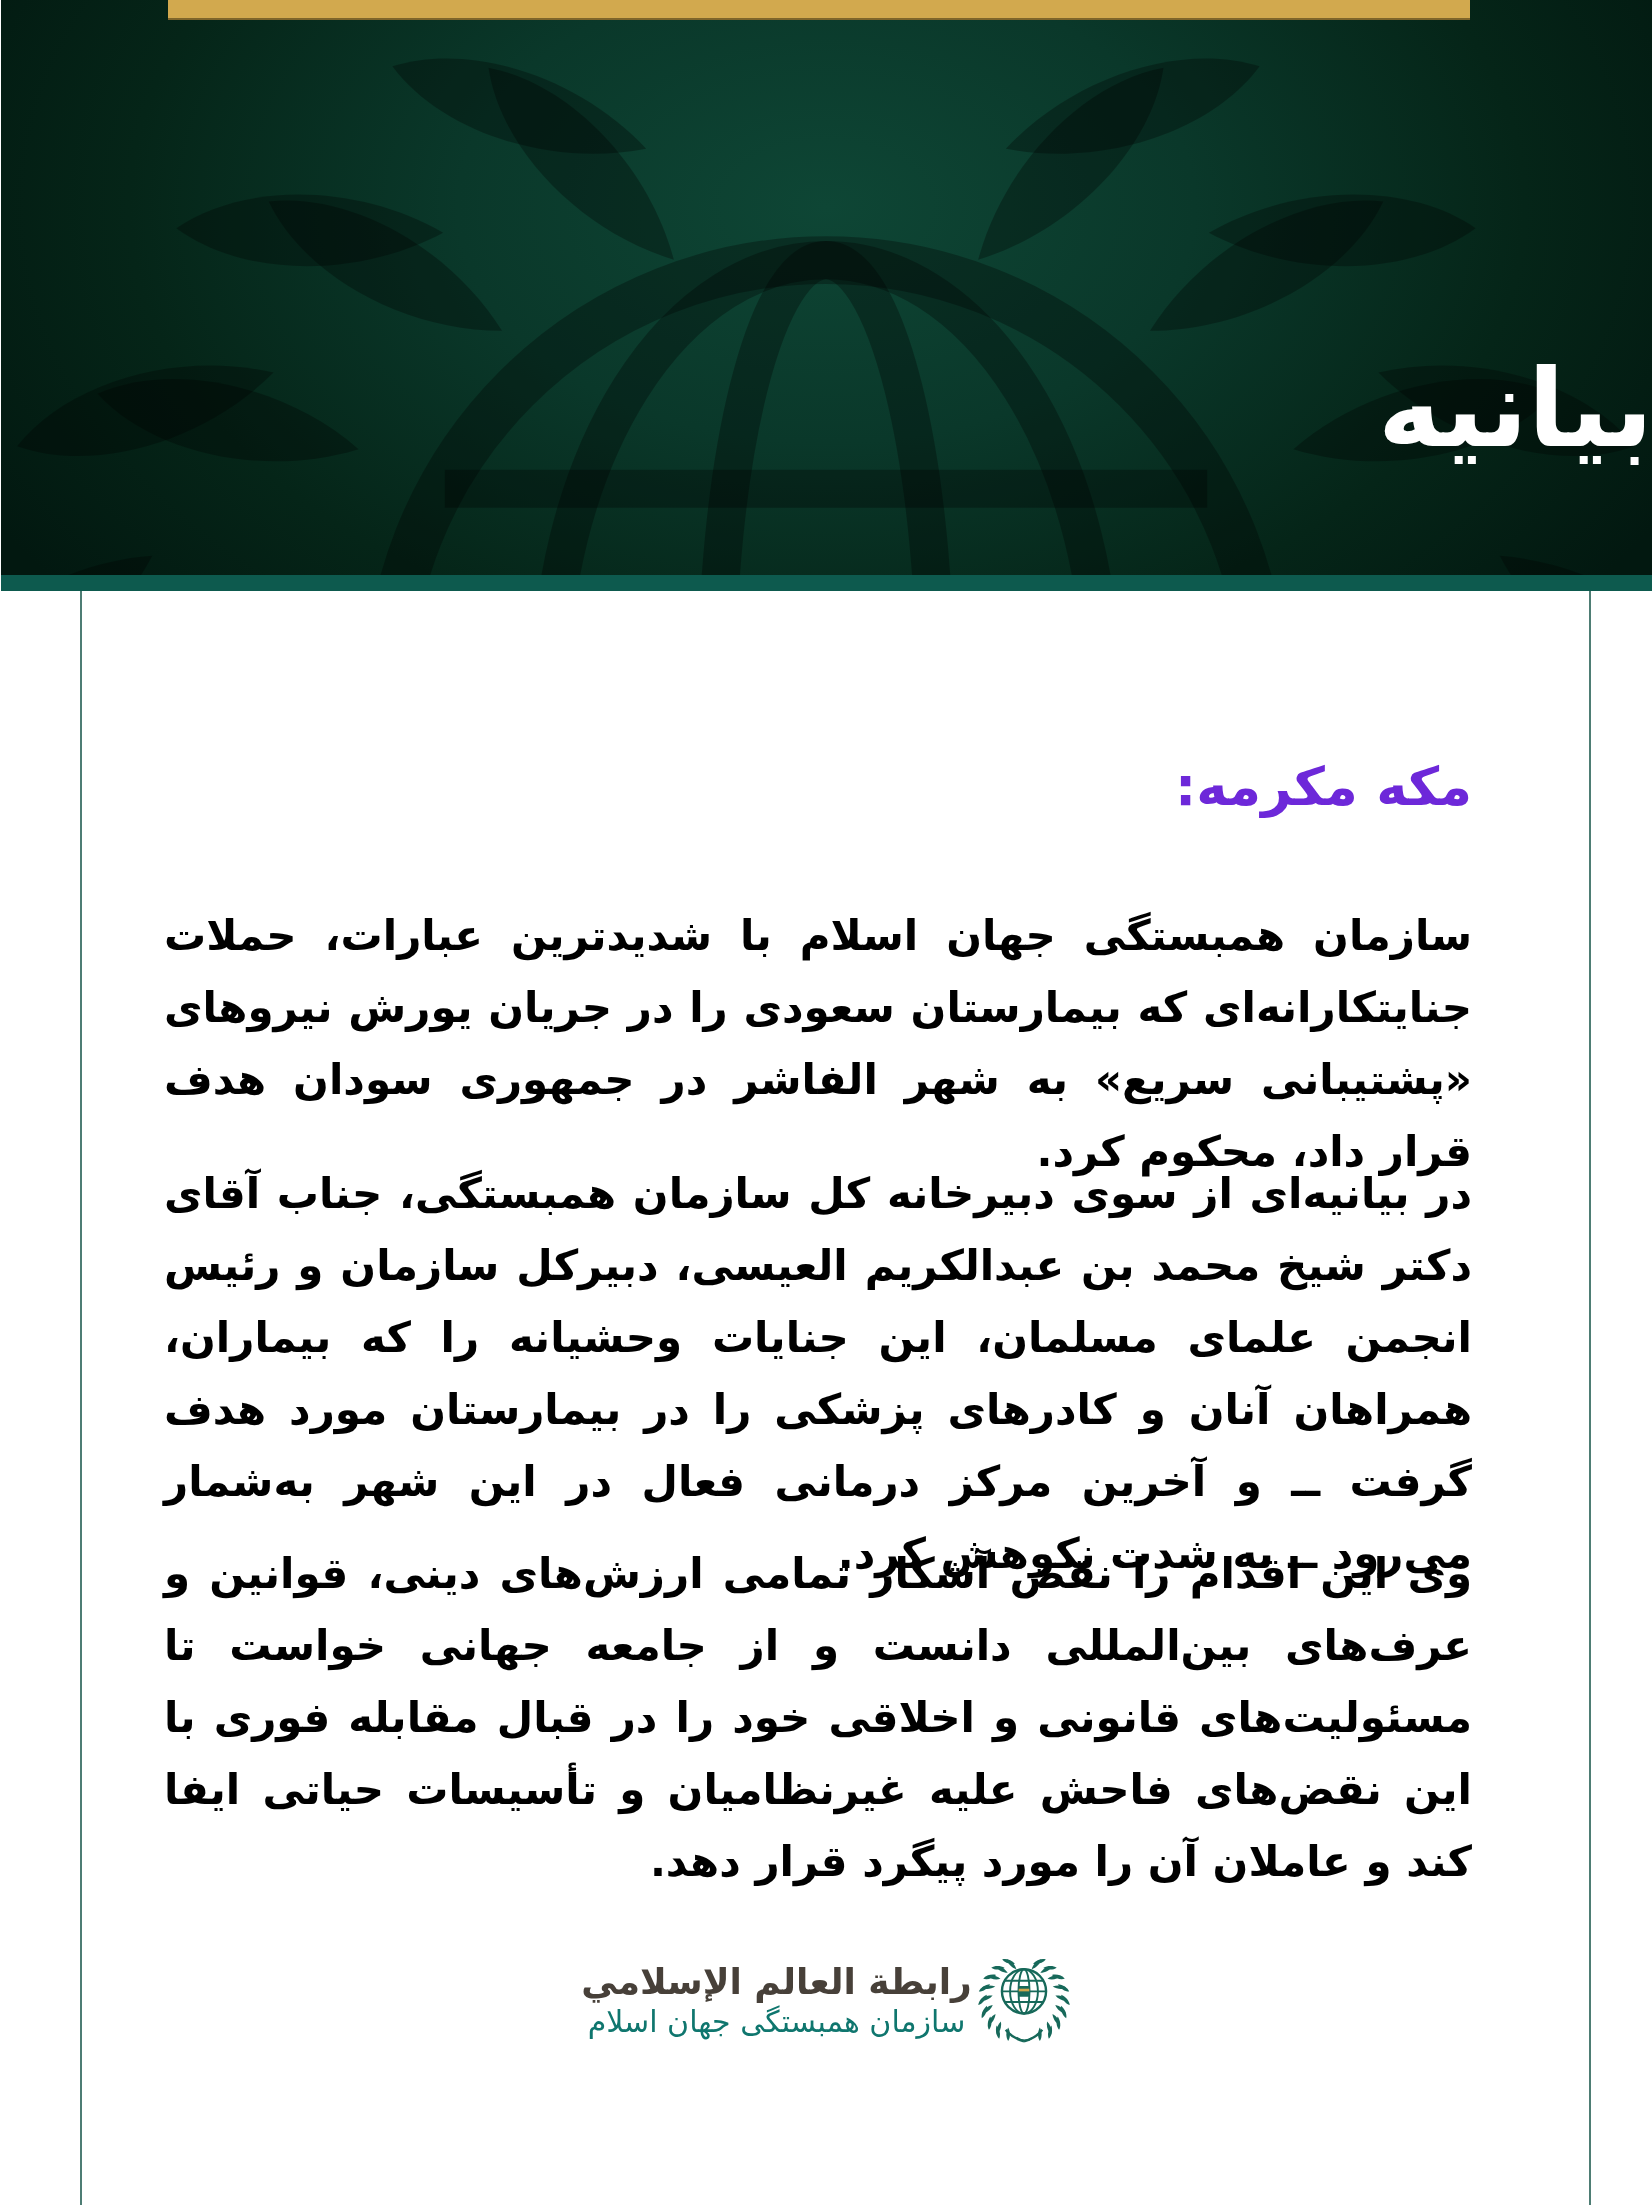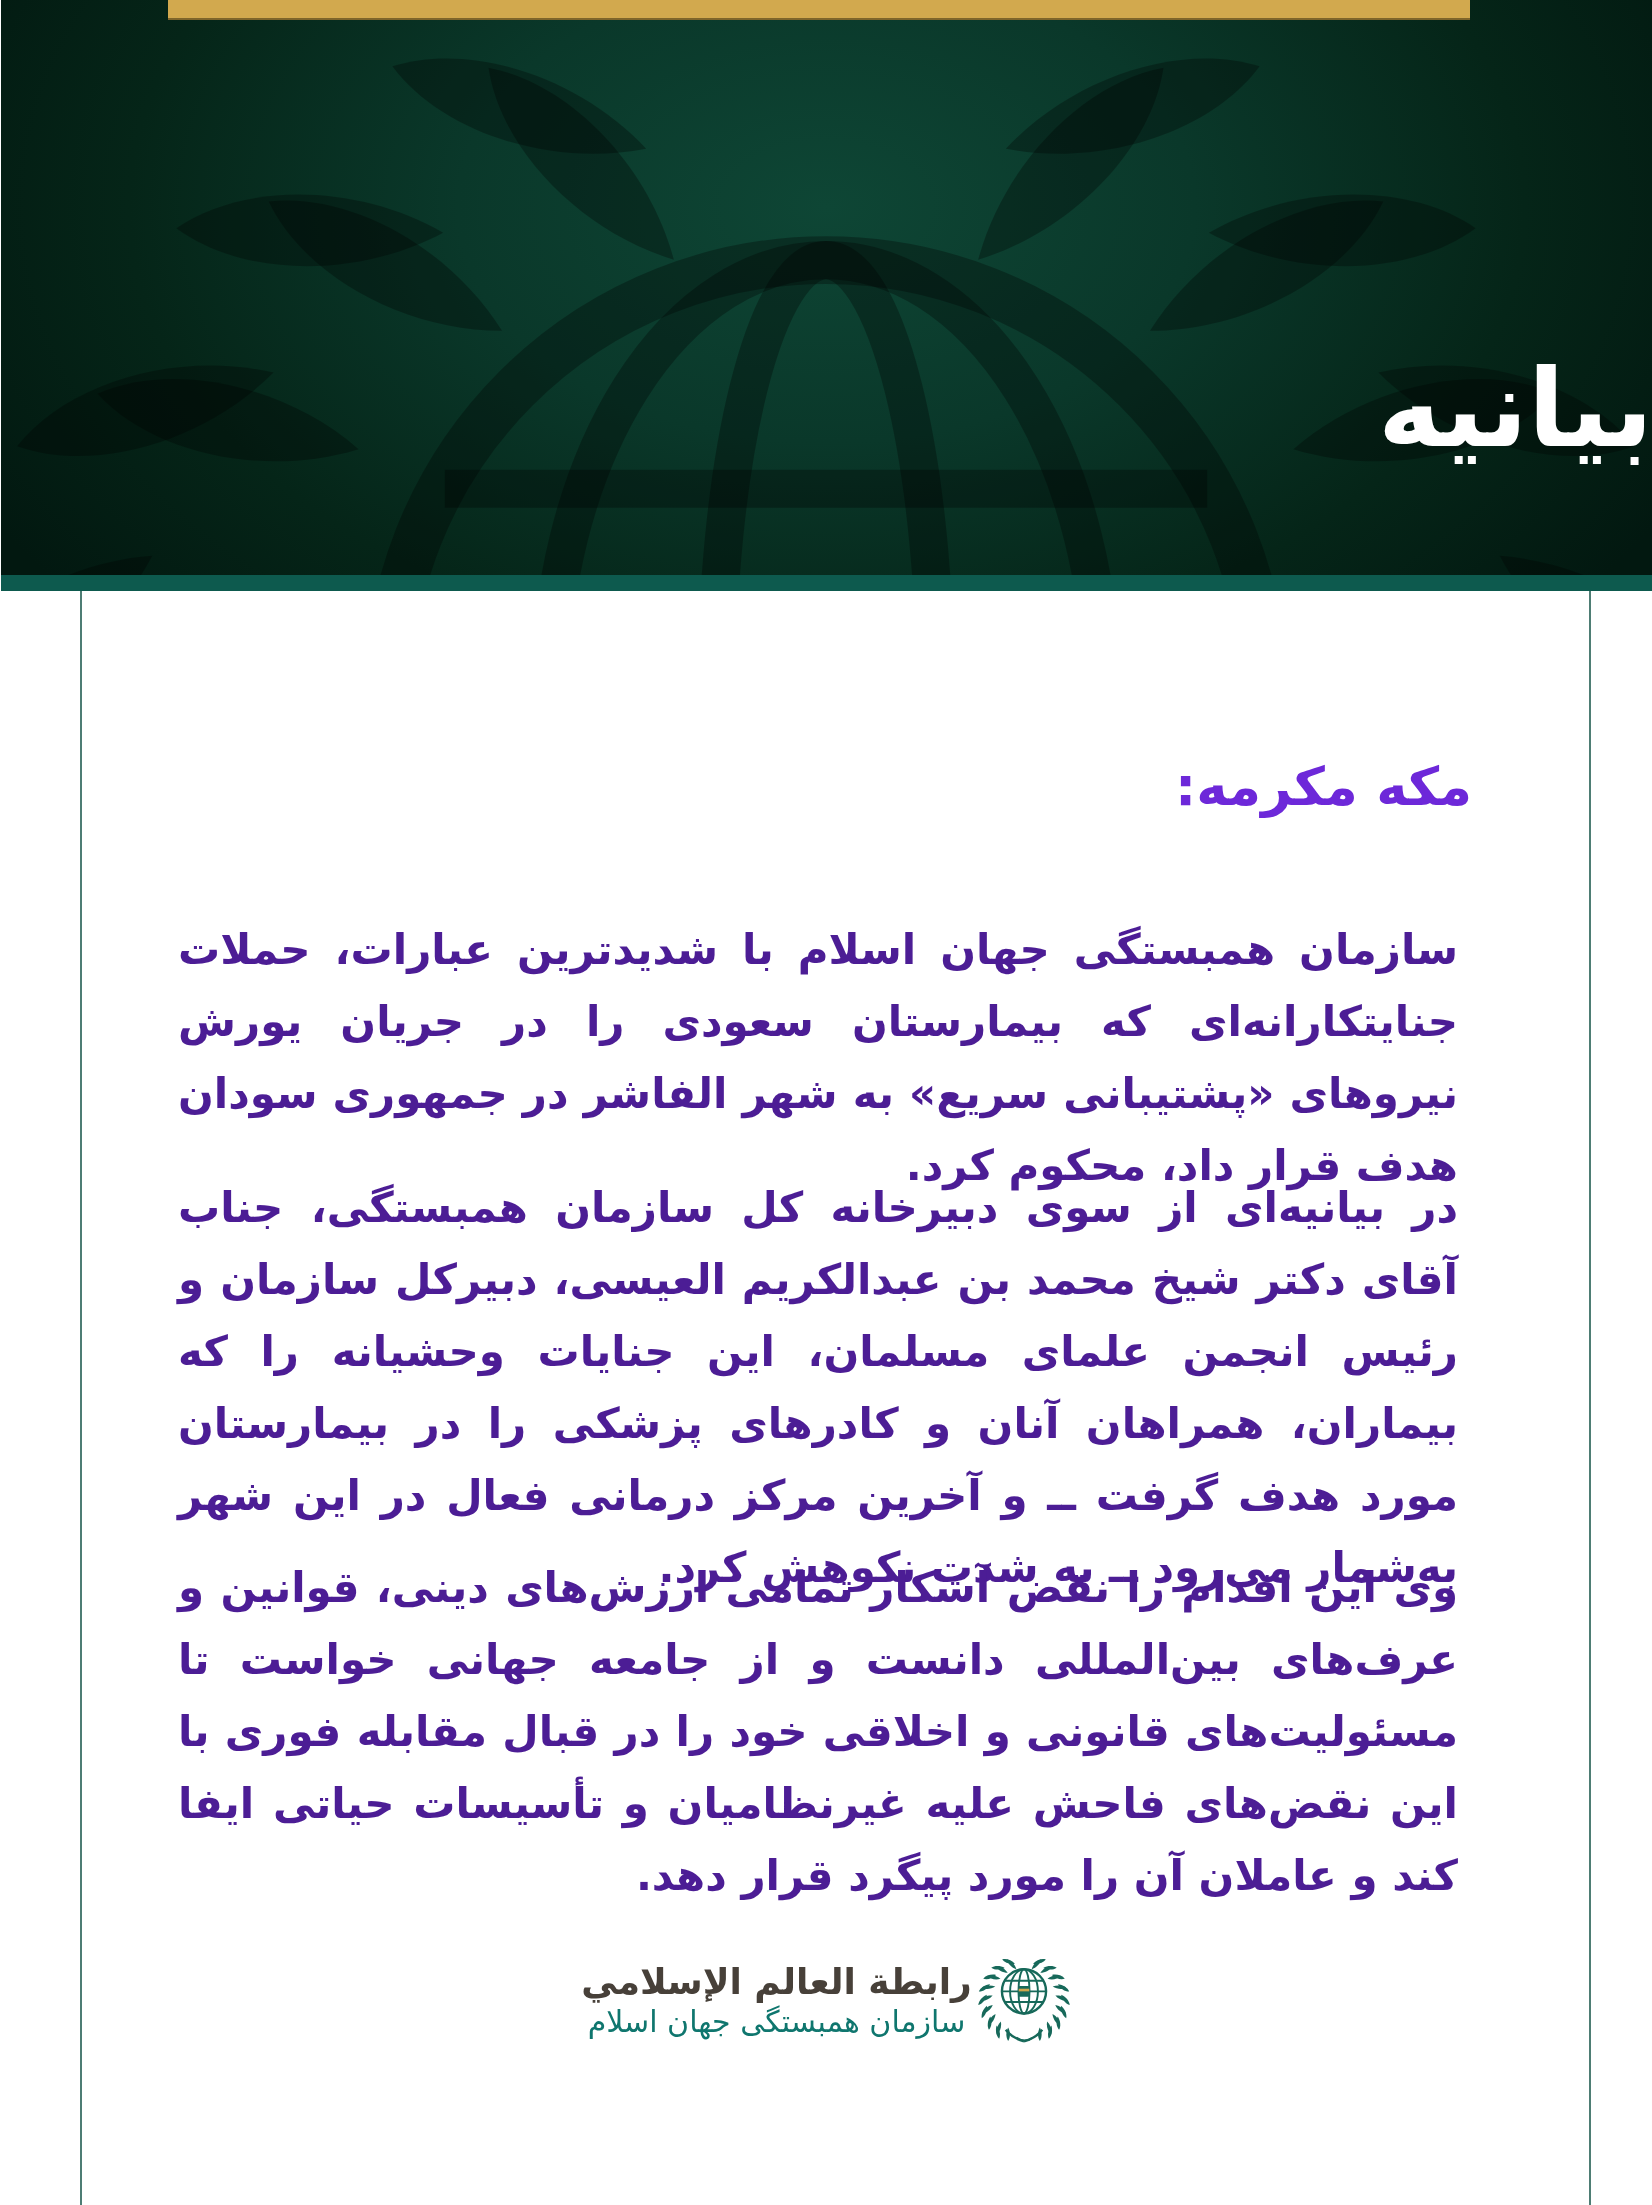--- a/index.html
+++ b/index.html
@@ -30,23 +30,23 @@
   .main{position:absolute;top:591px;left:0;right:0;bottom:0;background:#ffffff;}
   .side-line{position:absolute;top:591px;bottom:0;width:1.6px;background:#4e7d74;}
   .side-line.left{left:80px;}
   .side-line.right{left:1589px;}
 
   .greeting{
     position:absolute;top:751px;right:181px;margin:0;
     direction:rtl;font-size:53px;font-weight:bold;color:#6d28d9;line-height:1.35;
   }
   .para{
-    position:absolute;left:162px;right:179px;margin:16px;
+    position:absolute;left:162px;right:179px;margin:2px;
     direction:rtl;text-align:justify;text-justify:inter-word;
-    font-size:42px;line-height:72px;font-weight:bold;color:#4c1d95;
+    font-size:42px;line-height:72px;font-weight:bold;color:#000000;
   }
   .para.p1{top:898px;}
   .para.p2{top:1156px;}
   .para.p3{top:1536px;}
 
   
   .logo{
     position:absolute;left:0;right:0;top:1952px;
     display:flex;flex-direction:row;justify-content:center;align-items:center;
     gap:4px;direction:ltr;

